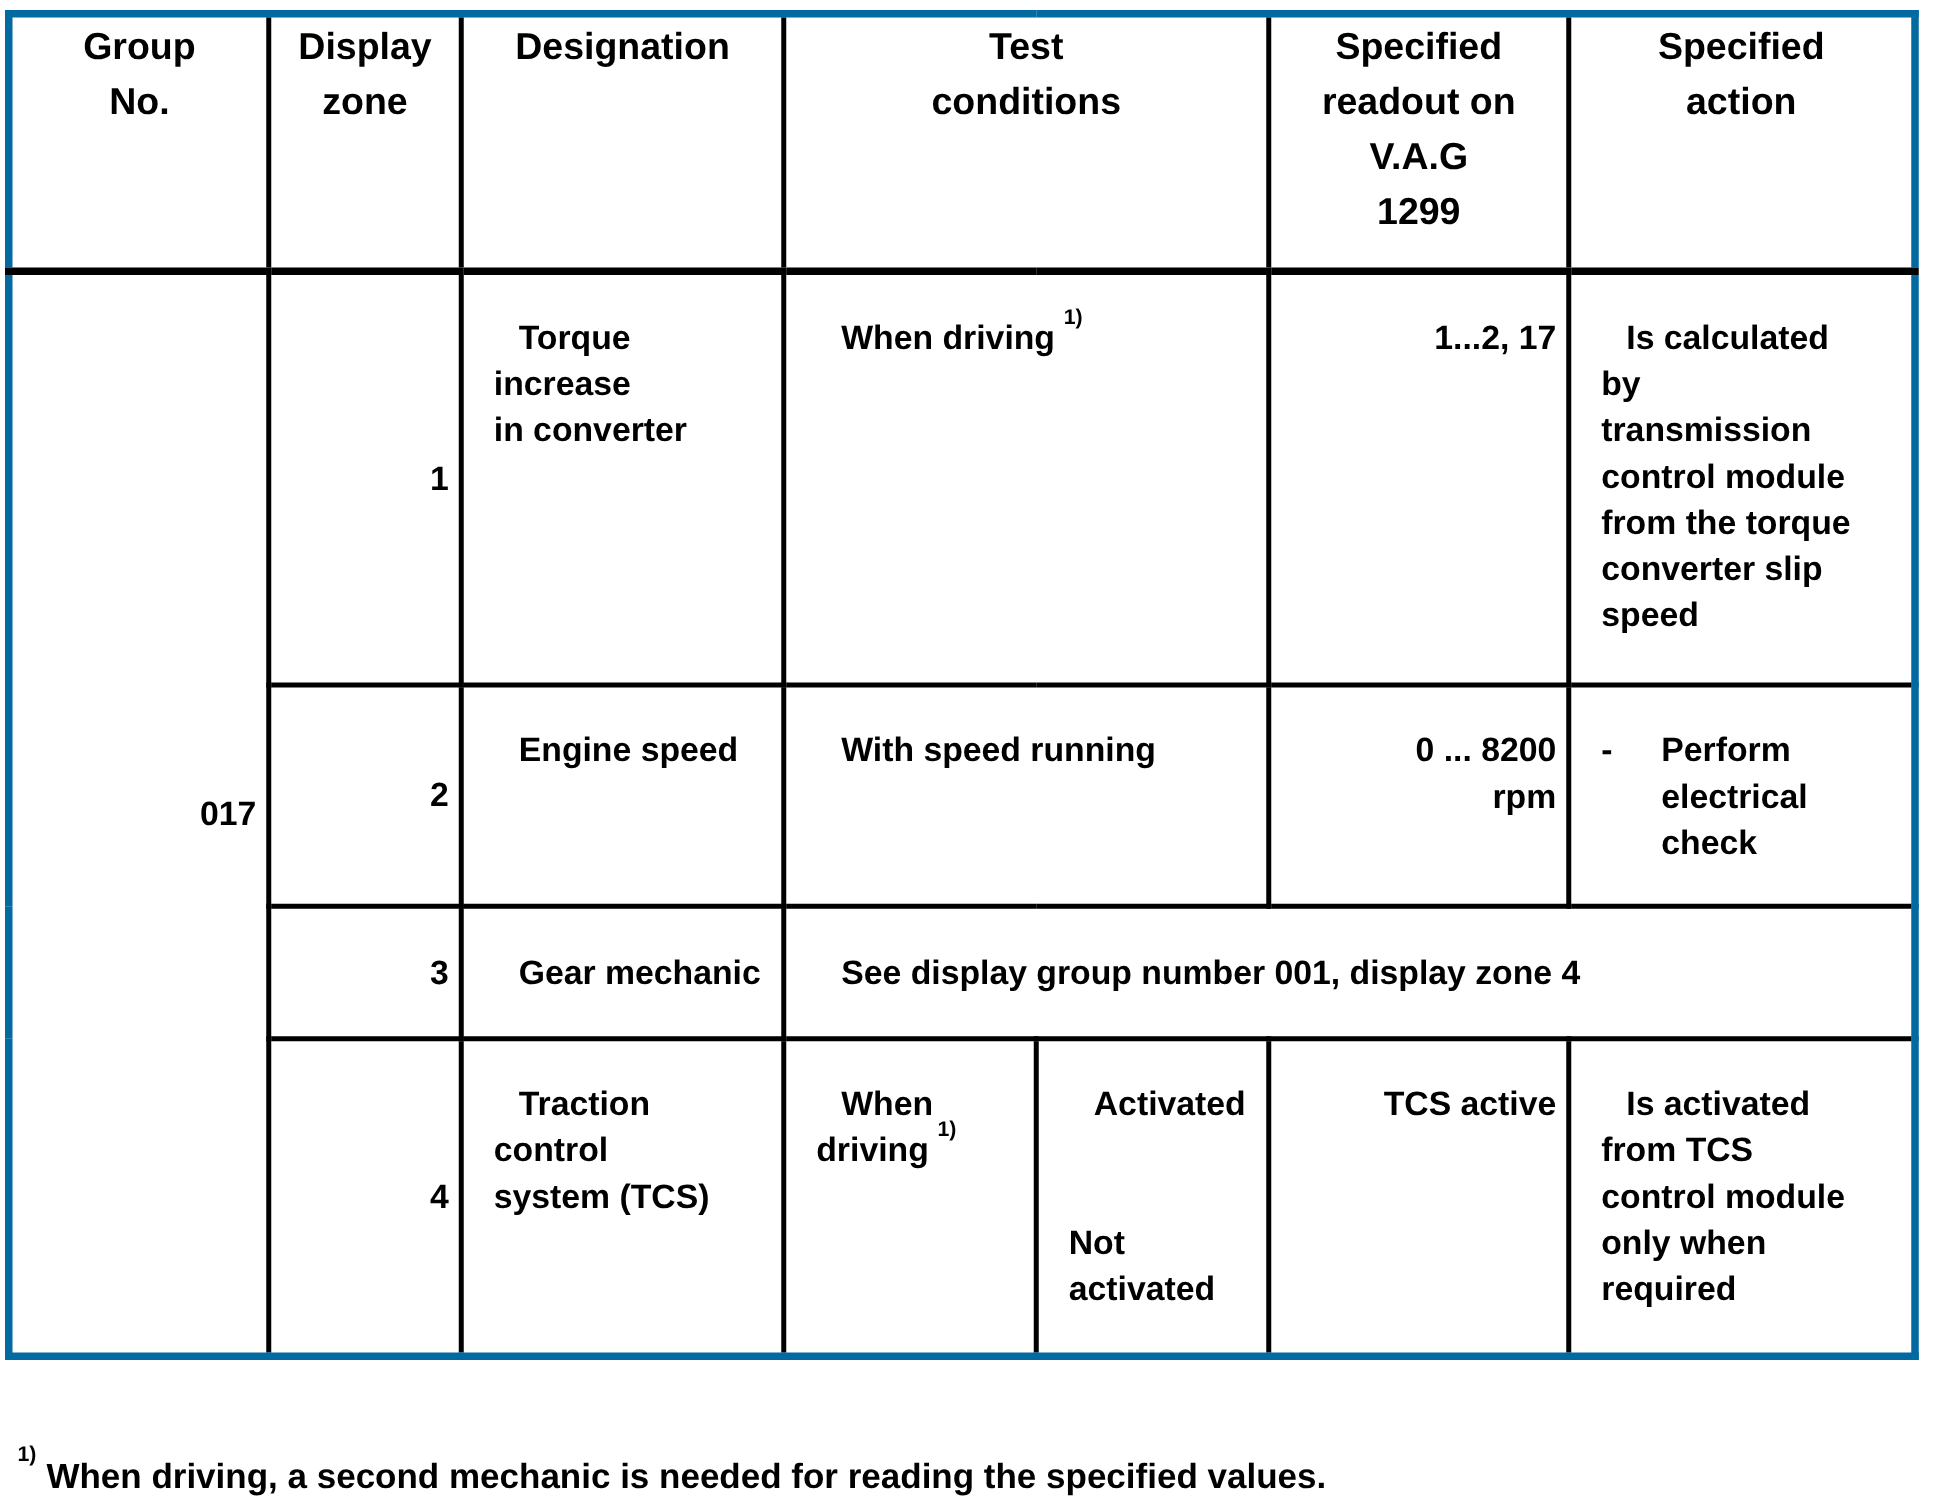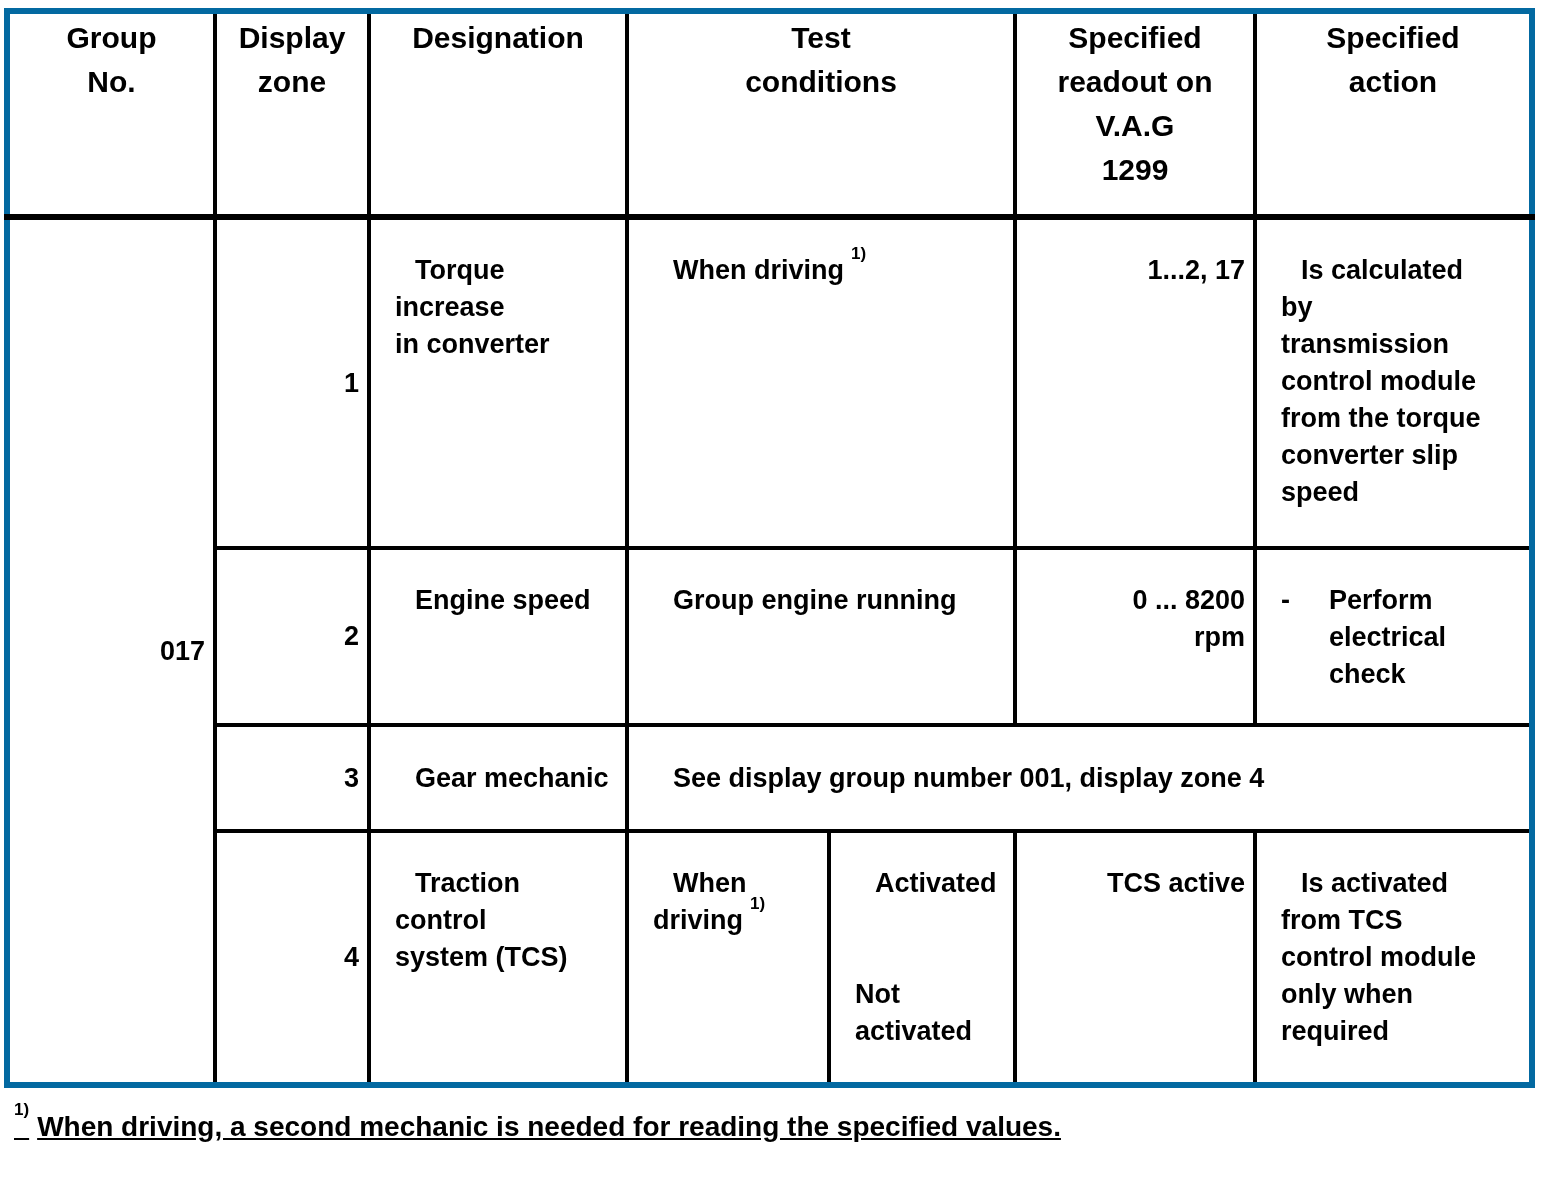--- a/index.html
+++ b/index.html
@@ -71,24 +71,23 @@
 
   .hang {
     display: flex;
     align-items: flex-start;
     gap: 19px;
   }
 
   .footnote {
     position: absolute;
     left: 14px;
-    top: 1108px;
+    top: 1162px;
     font-size: 28px;
     line-height: 38px;
-    text-decoration: underline;
   }
   .footnote sup.fn {
     margin-left: 0;
     margin-right: 8px;
     top: -11px;
   }
 </style>
 </head>
 <body>
 
@@ -132,21 +131,21 @@
 transmission
 control module
 from the torque
 converter slip
 speed</span></td>
   </tr>
 
   <tr class="h-r2">
     <td class="center middle">2</td>
     <td><span class="pre">Engine speed</span></td>
-    <td colspan="2"><span class="pre">Group engine running</span></td>
+    <td colspan="2"><span class="pre">With speed running</span></td>
     <td class="center"><span class="pre">0 ... 8200
 rpm</span></td>
     <td>
       <div class="hang">
         <span>-</span>
         <span class="pre">Perform
 electrical
 check</span>
       </div>
     </td>

